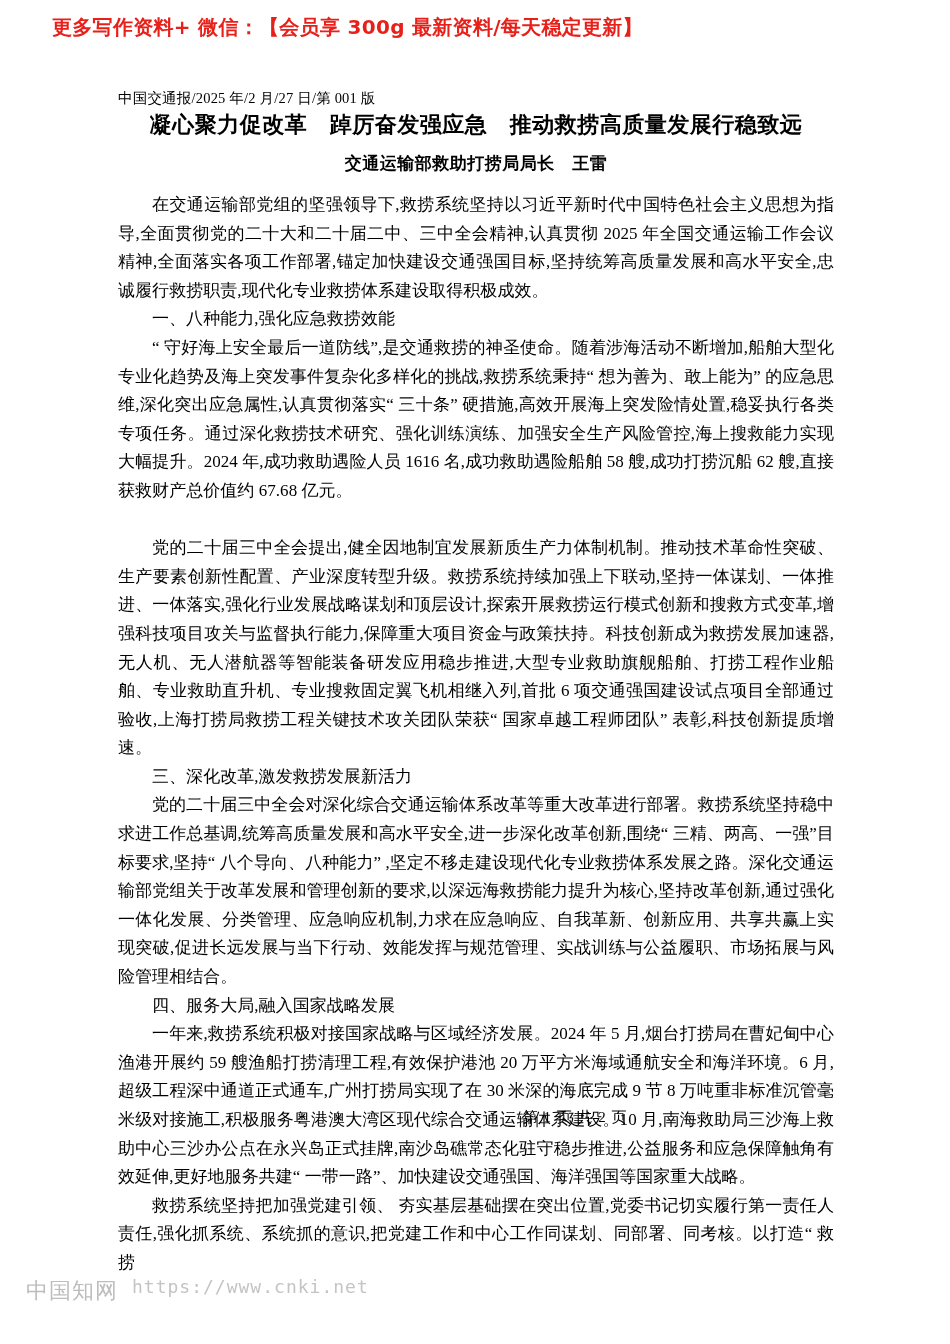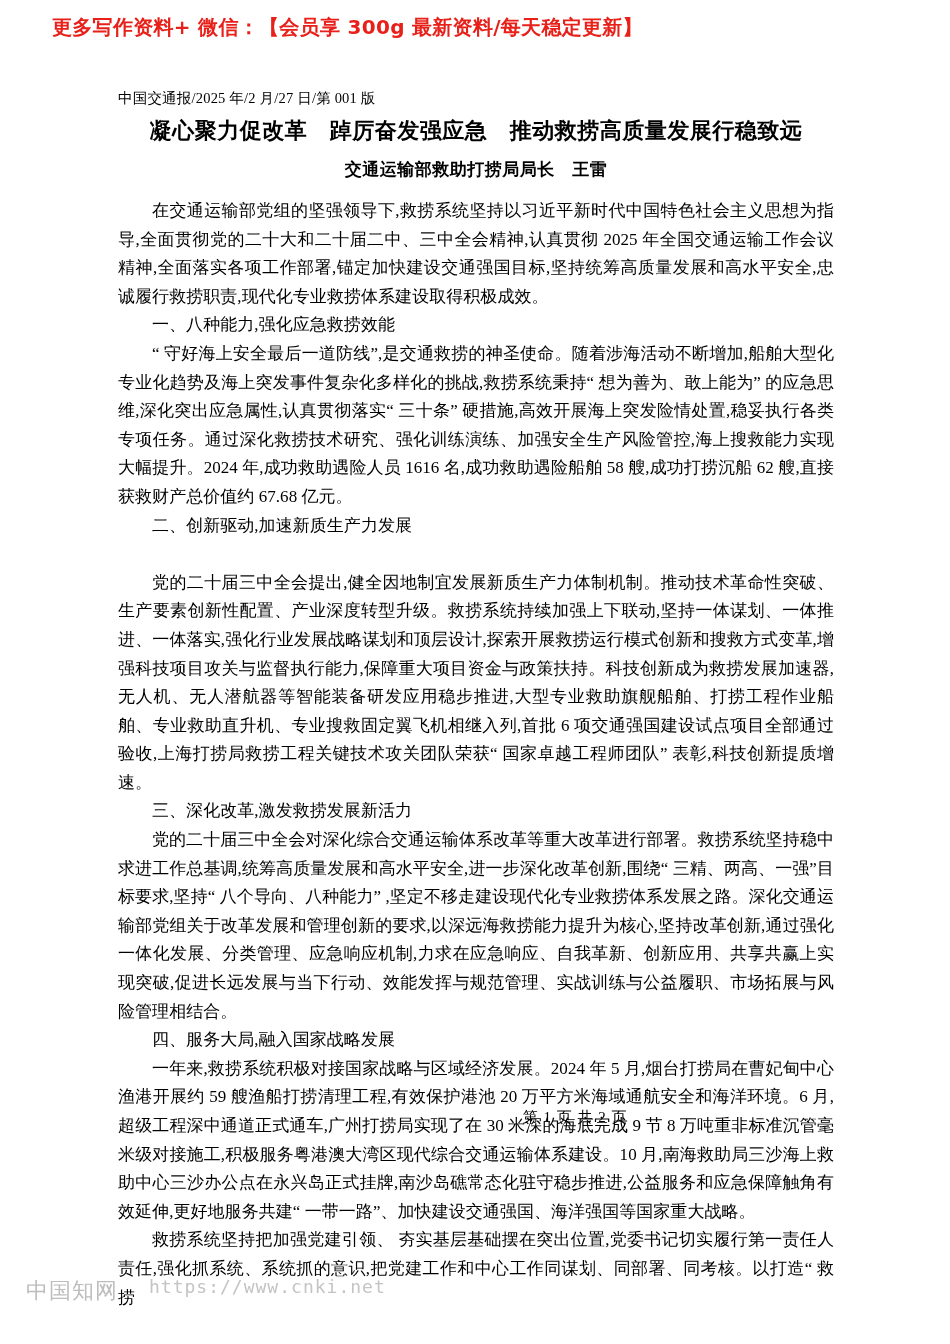--- a/index.html
+++ b/index.html
@@ -41,21 +41,20 @@
   .doc {
     position: absolute;
     top: 88px;
     left: 118px;
     width: 716px;
   }
 
   .source-line {
     font-size: 14.5px;
     line-height: 20px;
-    margin-bottom: 6px;
     letter-spacing: 0.2px;
   }
 
   .doc-title {
     font-size: 22px;
     font-weight: bold;
     line-height: 33px;
     text-align: center;
     margin: 0 0 2px 0;
     letter-spacing: 0.5px;
@@ -112,21 +111,21 @@
     align-items: flex-start;
     color: #b9b9b9;
   }
   .watermark .wm-logo {
     font-size: 22px;
     letter-spacing: 1px;
     font-family: "DejaVu Sans", "Liberation Sans", sans-serif;
     color: #bdbdbd;
   }
   .watermark .wm-url {
-    margin-left: 31px;
+    margin-left: 14px;
     font-size: 18px;
     font-family: "DejaVu Sans Mono", "Liberation Mono", monospace;
     letter-spacing: 1px;
     color: #c4c4c4;
   }
 </style>
 </head>
 <body>
 
 <div class="page">
@@ -138,21 +137,20 @@
     <div class="source-line">中国交通报/2025 年/2 月/27 日/第 001 版</div>
 
     <div class="doc-title">凝心聚力促改革　踔厉奋发强应急　推动救捞高质量发展行稳致远</div>
 
     <div class="byline">交通运输部救助打捞局局长　王雷</div>
 
     <div id="paragraph-container">
         <p class="body-par indent">在交通运输部党组的坚强领导下,救捞系统坚持以习近平新时代中国特色社会主义思想为指导,全面贯彻党的二十大和二十届二中、三中全会精神,认真贯彻 2025 年全国交通运输工作会议精神,全面落实各项工作部署,锚定加快建设交通强国目标,坚持统筹高质量发展和高水平安全,忠诚履行救捞职责,现代化专业救捞体系建设取得积极成效。</p>
         <p class="body-par heading-par">一、八种能力,强化应急救捞效能</p>
         <p class="body-par indent">“ 守好海上安全最后一道防线”,是交通救捞的神圣使命。随着涉海活动不断增加,船舶大型化专业化趋势及海上突发事件复杂化多样化的挑战,救捞系统秉持“ 想为善为、敢上能为” 的应急思维,深化突出应急属性,认真贯彻落实“ 三十条” 硬措施,高效开展海上突发险情处置,稳妥执行各类专项任务。通过深化救捞技术研究、强化训练演练、加强安全生产风险管控,海上搜救能力实现大幅提升。2024 年,成功救助遇险人员 1616 名,成功救助遇险船舶 58 艘,成功打捞沉船 62 艘,直接获救财产总价值约 67.68 亿元。</p>
-        <p class="body-par heading-par">二、创新驱动,加速新质生产力发展</p>
         <p class="body-par spacer-par"></p>
         <p class="body-par indent">党的二十届三中全会提出,健全因地制宜发展新质生产力体制机制。推动技术革命性突破、生产要素创新性配置、产业深度转型升级。救捞系统持续加强上下联动,坚持一体谋划、一体推进、一体落实,强化行业发展战略谋划和顶层设计,探索开展救捞运行模式创新和搜救方式变革,增强科技项目攻关与监督执行能力,保障重大项目资金与政策扶持。科技创新成为救捞发展加速器,无人机、无人潜航器等智能装备研发应用稳步推进,大型专业救助旗舰船舶、打捞工程作业船舶、专业救助直升机、专业搜救固定翼飞机相继入列,首批 6 项交通强国建设试点项目全部通过验收,上海打捞局救捞工程关键技术攻关团队荣获“ 国家卓越工程师团队” 表彰,科技创新提质增速。</p>
         <p class="body-par heading-par">三、深化改革,激发救捞发展新活力</p>
         <p class="body-par indent">党的二十届三中全会对深化综合交通运输体系改革等重大改革进行部署。救捞系统坚持稳中求进工作总基调,统筹高质量发展和高水平安全,进一步深化改革创新,围绕“ 三精、两高、一强”目标要求,坚持“ 八个导向、八种能力” ,坚定不移走建设现代化专业救捞体系发展之路。深化交通运输部党组关于改革发展和管理创新的要求,以深远海救捞能力提升为核心,坚持改革创新,通过强化一体化发展、分类管理、应急响应机制,力求在应急响应、自我革新、创新应用、共享共赢上实现突破,促进长远发展与当下行动、效能发挥与规范管理、实战训练与公益履职、市场拓展与风险管理相结合。</p>
         <p class="body-par heading-par">四、服务大局,融入国家战略发展</p>
         <p class="body-par indent">一年来,救捞系统积极对接国家战略与区域经济发展。2024 年 5 月,烟台打捞局在曹妃甸中心渔港开展约 59 艘渔船打捞清理工程,有效保护港池 20 万平方米海域通航安全和海洋环境。6 月,超级工程深中通道正式通车,广州打捞局实现了在 30 米深的海底完成 9 节 8 万吨重非标准沉管毫米级对接施工,积极服务粤港澳大湾区现代综合交通运输体系建设。10 月,南海救助局三沙海上救助中心三沙办公点在永兴岛正式挂牌,南沙岛礁常态化驻守稳步推进,公益服务和应急保障触角有效延伸,更好地服务共建“ 一带一路”、加快建设交通强国、海洋强国等国家重大战略。</p>
         <p class="body-par indent">救捞系统坚持把加强党建引领、 夯实基层基础摆在突出位置,党委书记切实履行第一责任人责任,强化抓系统、系统抓的意识,把党建工作和中心工作同谋划、同部署、同考核。以打造“ 救捞</p>
       </div>
 
   </div>

